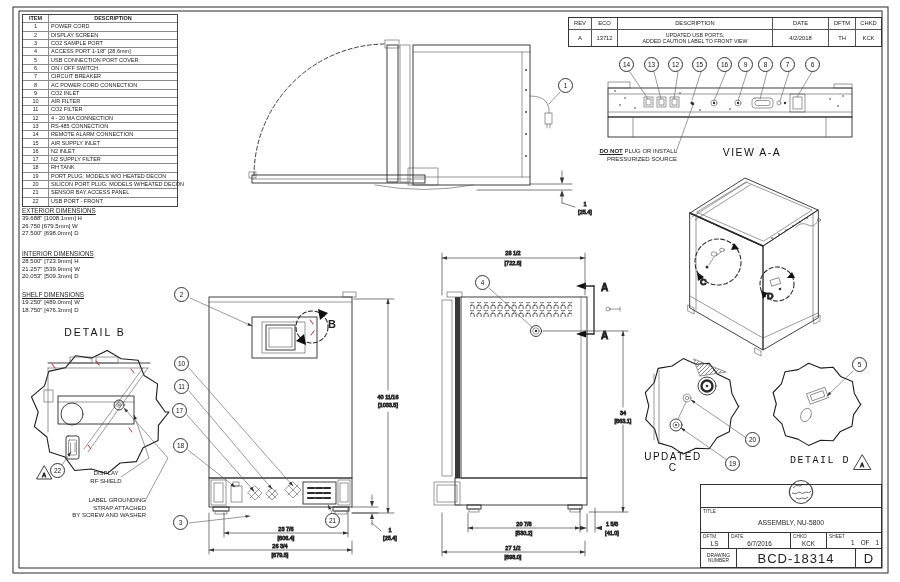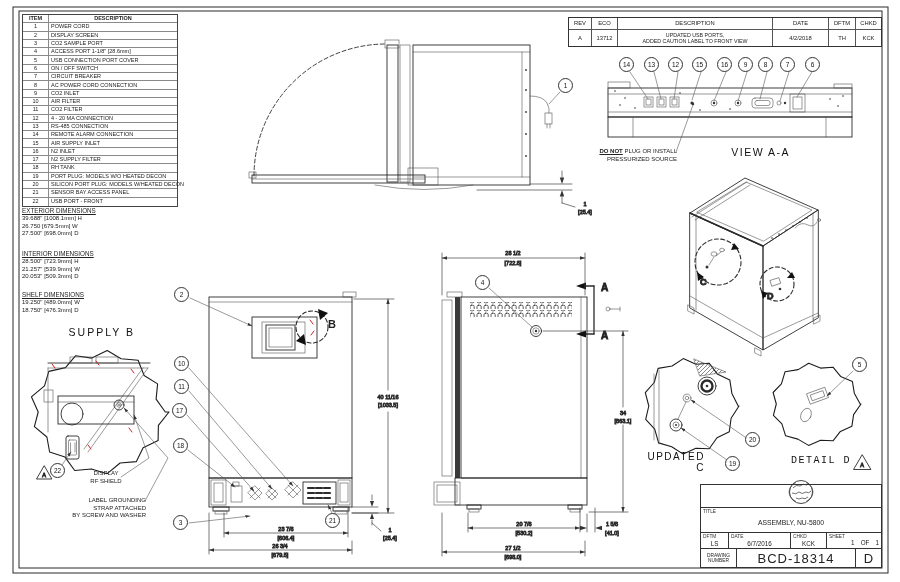--- a/index.html
+++ b/index.html
@@ -31,21 +31,21 @@
              box-sizing:border-box;display:grid;grid-template-columns:23px 26px 155px 56px 27px 25px;
              grid-template-rows:12px 16px;font-size:5.8px;background:#fff;}
   .rev-cell{border-right:1px solid #555;border-bottom:1px solid #555;display:flex;
             align-items:center;justify-content:center;text-align:center;box-sizing:border-box;line-height:6.5px;}
   .rev-cell:nth-child(6n){border-right:none;}
   .rev-cell.last-row{border-bottom:none;}
   .rev-desc{flex-direction:column;font-size:5.3px;}
 
   
   .ann{position:absolute;font-size:6px;line-height:7.5px;}
-  .viewlabel{position:absolute;font-size:10.5px;letter-spacing:1.5px;color:#111;text-align:right;}
+  .viewlabel{position:absolute;font-size:10.5px;letter-spacing:1.5px;color:#111;text-align:center;}
   .u{font-weight:bold;text-decoration:underline;}
 
   
   .bal{position:absolute;width:15px;height:15px;border:1px solid #333;border-radius:50%;
        background:#fff;box-sizing:border-box;display:flex;align-items:center;justify-content:center;
        font-size:6.5px;color:#111;}
 
   
   .title-block{position:absolute;left:700px;top:484px;width:182px;height:84px;border:1px solid #333;
                box-sizing:border-box;background:#fff;font-size:6.5px;}
@@ -584,21 +584,21 @@
     <div class="rev-cell last-row rev-desc">
       <div>UPDATED USB PORTS,</div>
       <div>ADDED CAUTION LABEL TO FRONT VIEW</div>
     </div>
     <div class="rev-cell last-row">4/2/2018</div>
     <div class="rev-cell last-row">TH</div>
     <div class="rev-cell last-row">KCK</div>
   </div>
 
   <div class="viewlabel" style="left:714px;top:146px;width:76px;">VIEW A-A</div>
-  <div class="viewlabel" style="left:55px;top:326px;width:80px;letter-spacing:2px;">SUPPLY B</div>
+  <div class="viewlabel" style="left:55px;top:326px;width:80px;letter-spacing:2px;">DETAIL B</div>
   <div class="viewlabel" style="left:641px;top:451px;width:64px;font-size:10px;">UPDATED C</div>
   <div class="viewlabel" style="left:789px;top:455px;width:62px;font-size:10px;font-family:Liberation Mono, monospace;">DETAIL D</div>
 
   <div class="ann" style="left:593px;top:148px;width:84px;text-align:right;">
     <div><span class="u">DO NOT</span><span> PLUG OR INSTALL</span></div>
     <div>PRESSURIZED SOURCE</div>
   </div>
   <div class="ann" style="left:78px;top:470px;width:56px;text-align:center;">
     <div>DISPLAY</div>
     <div>RF SHIELD</div>

